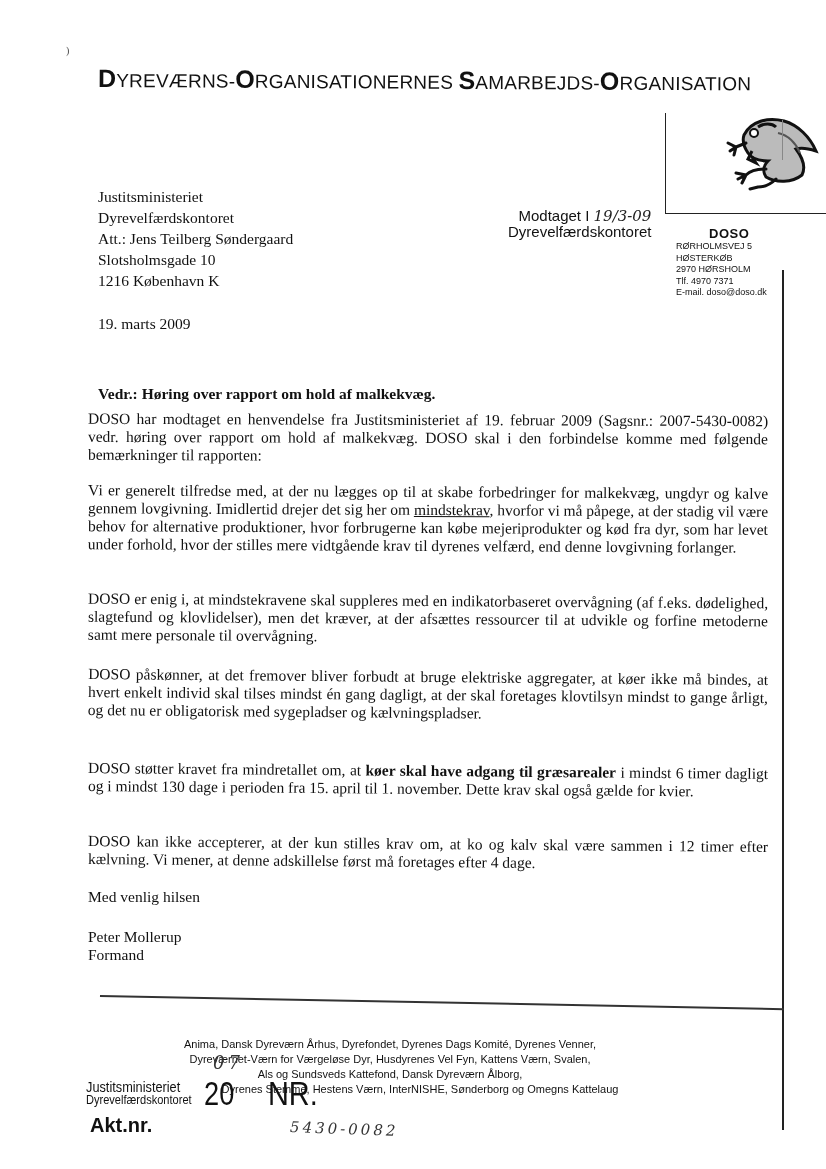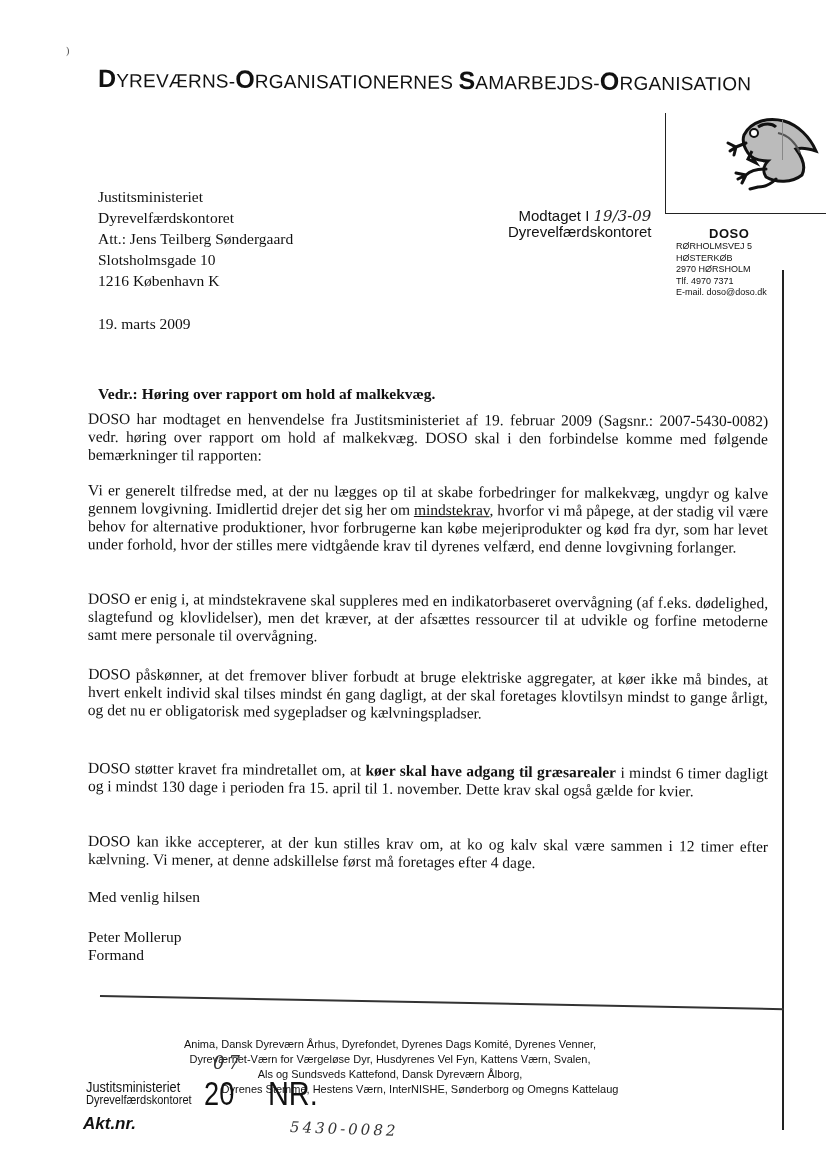--- a/index.html
+++ b/index.html
@@ -51,21 +51,21 @@
     #bottom-rule { left: 100px; top: 995px; width: 684px; height: 1.5px; background: #333; transform: rotate(1.1deg); transform-origin: left; }
 
     
     #members { left: 150px; top: 1037px; width: 480px; font-size: 11px; line-height: 15px; text-align: center; }
     #members .wspa { font-weight: bold; }
 
     
     #ministry-stamp { left: 86px; top: 1080px; font-size: 13px; line-height: 13px; font-family: "Liberation Sans Narrow", "Liberation Sans", sans-serif; transform: scaleX(0.85); transform-origin: left; }
     #stamp-year { left: 204px; top: 1074px; font-size: 34px; font-family: "Liberation Sans", sans-serif; transform: scaleX(0.8); transform-origin: left; }
     #stamp-nr { left: 268px; top: 1074px; font-size: 34px; font-family: "Liberation Sans", sans-serif; transform: scaleX(0.85); transform-origin: left; }
-    #akt { left: 83px; top: 1114px; font-size: 17px; font-weight: bold; font-style: italic; }
+    #akt { left: 90px; top: 1114px; font-size: 20px; font-weight: bold; }
     .handwritten { font-family: "DejaVu Serif", serif; font-style: italic; color: #333; position: absolute; }
     #akt-hand { left: 137px; top: 1168px; font-size: 16px; }
     #hand-07 { left: 213px; top: 1052px; font-size: 18px; letter-spacing: 4px; }
     #hand-case { left: 290px; top: 1120px; font-size: 15px; letter-spacing: 3px; transform: rotate(2deg); }
 
     #speck { left: 66px; top: 45px; font-size: 10px; color: #444; }
   </style>
 </head>
 <body>
 

